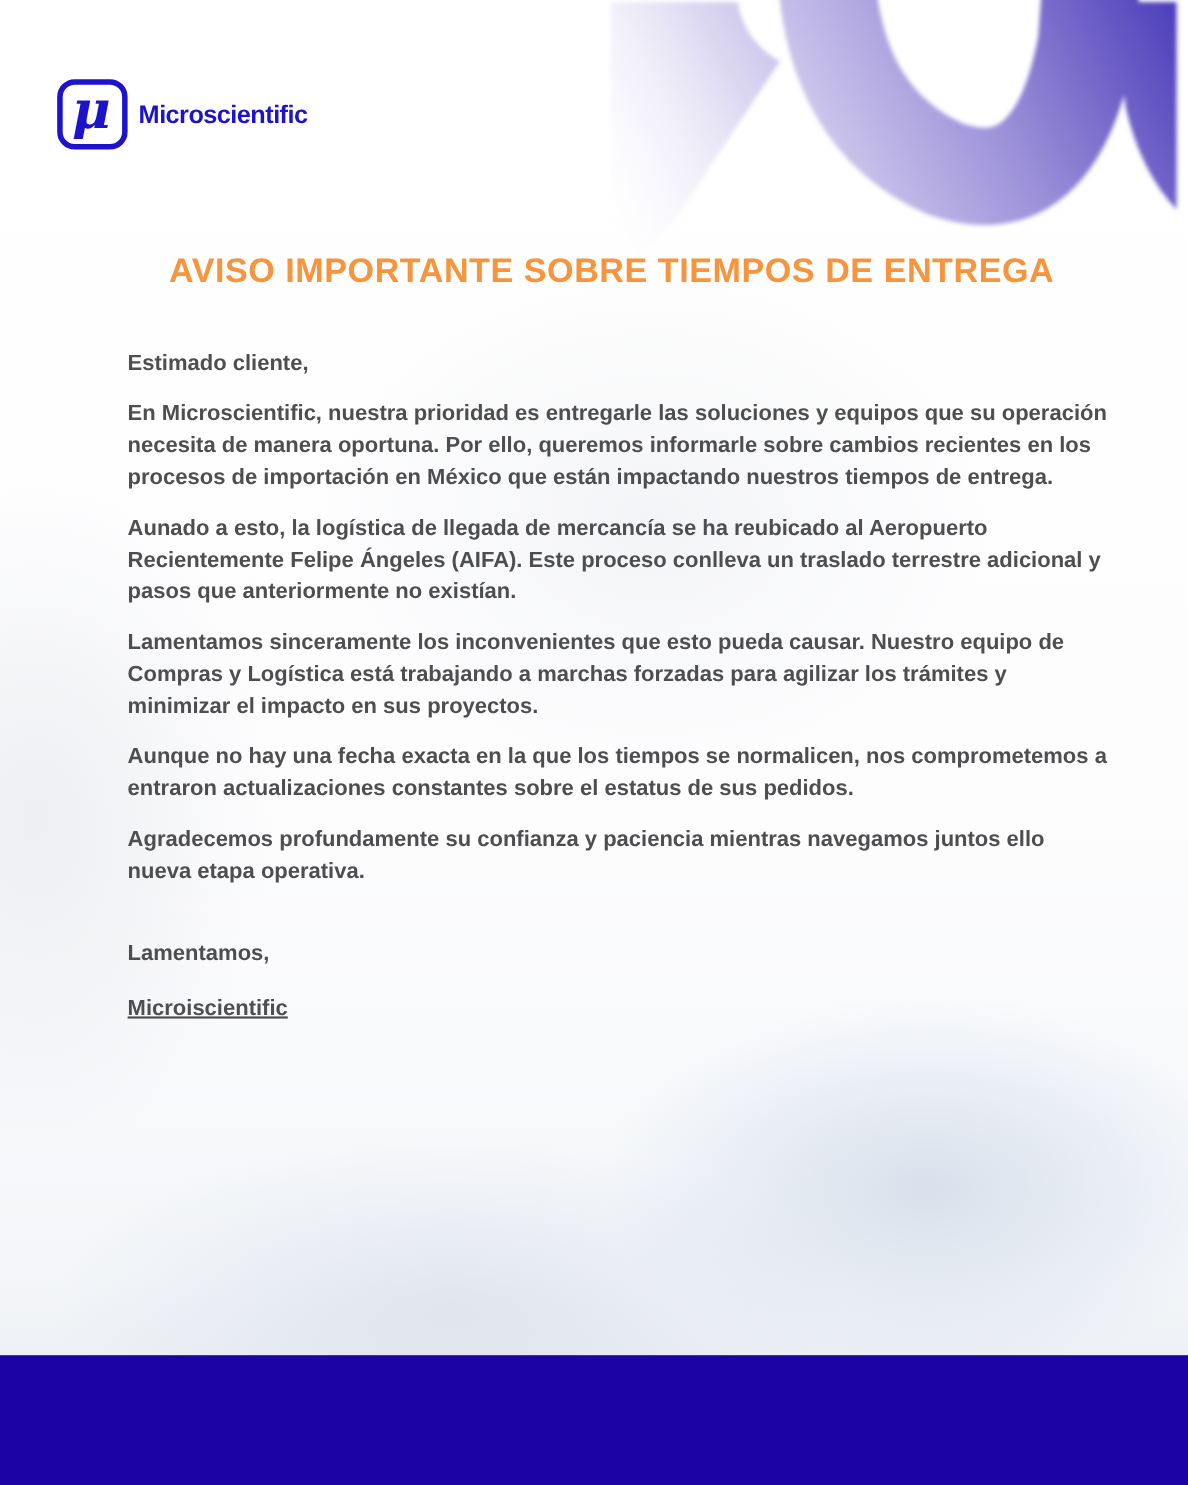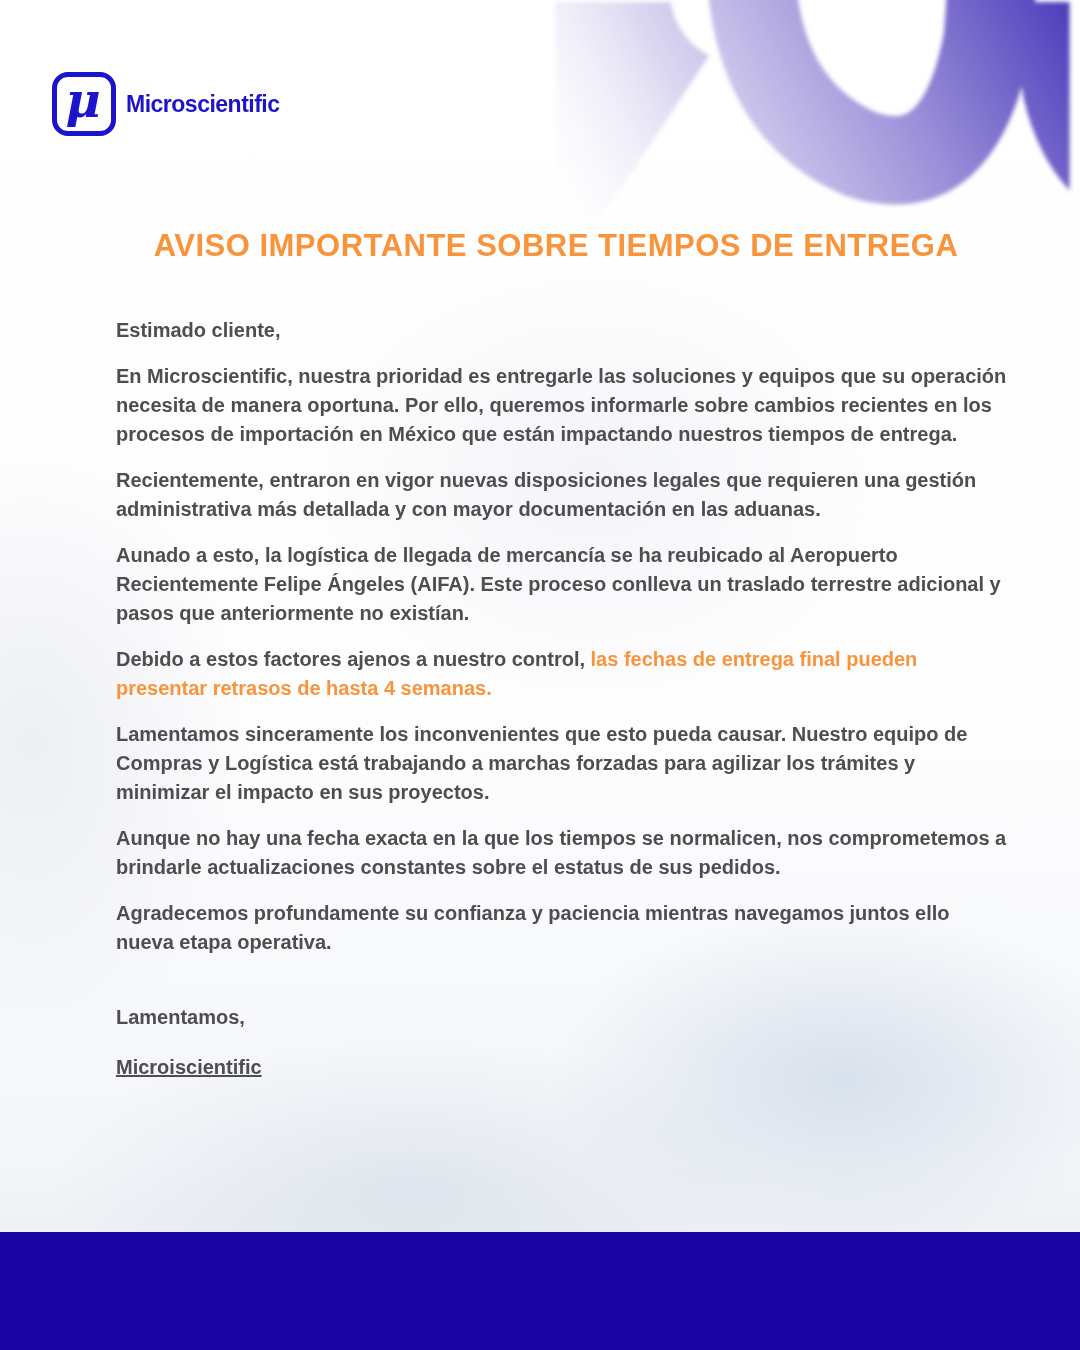--- a/index.html
+++ b/index.html
@@ -79,25 +79,23 @@
       <span class="mu">μ</span>
     </span>
     <span class="wordmark">Microscientific</span>
   </header>
 
   <h1 class="title">AVISO IMPORTANTE SOBRE TIEMPOS DE ENTREGA</h1>
 
   <main class="content">
     <p>Estimado cliente,</p>
     <p>En Microscientific, nuestra prioridad es entregarle las soluciones y equipos que su operación necesita de manera oportuna. Por ello, queremos informarle sobre cambios recientes en los procesos de importación en México que están impactando nuestros tiempos de entrega.</p>
-    <p>Recientemente, entraron en vigor nuevas disposiciones legales que requieren una gestión administrativa más detallada y con mayor documentación en las aduanas.</p>
     <p>Aunado a esto, la logística de llegada de mercancía se ha reubicado al Aeropuerto Recientemente Felipe Ángeles (AIFA). Este proceso conlleva un traslado terrestre adicional y pasos que anteriormente no existían.</p>
-    <p><span>Debido a estos factores ajenos a nuestro control, </span><span class="hl">las fechas de entrega final pueden presentar retrasos de hasta 4 semanas.</span></p>
     <p>Lamentamos sinceramente los inconvenientes que esto pueda causar. Nuestro equipo de Compras y Logística está trabajando a marchas forzadas para agilizar los trámites y minimizar el impacto en sus proyectos.</p>
-    <p>Aunque no hay una fecha exacta en la que los tiempos se normalicen, nos comprometemos a brindarle actualizaciones constantes sobre el estatus de sus pedidos.</p>
+    <p>Aunque no hay una fecha exacta en la que los tiempos se normalicen, nos comprometemos a entraron actualizaciones constantes sobre el estatus de sus pedidos.</p>
     <p>Agradecemos profundamente su confianza y paciencia mientras navegamos juntos ello nueva etapa operativa.</p>
     <p class="salutation">Lamentamos,</p>
     <p class="signature">Microiscientific</p>
   </main>
 
   <footer class="footer"></footer>
 
 </div>
 
 </body></html>

